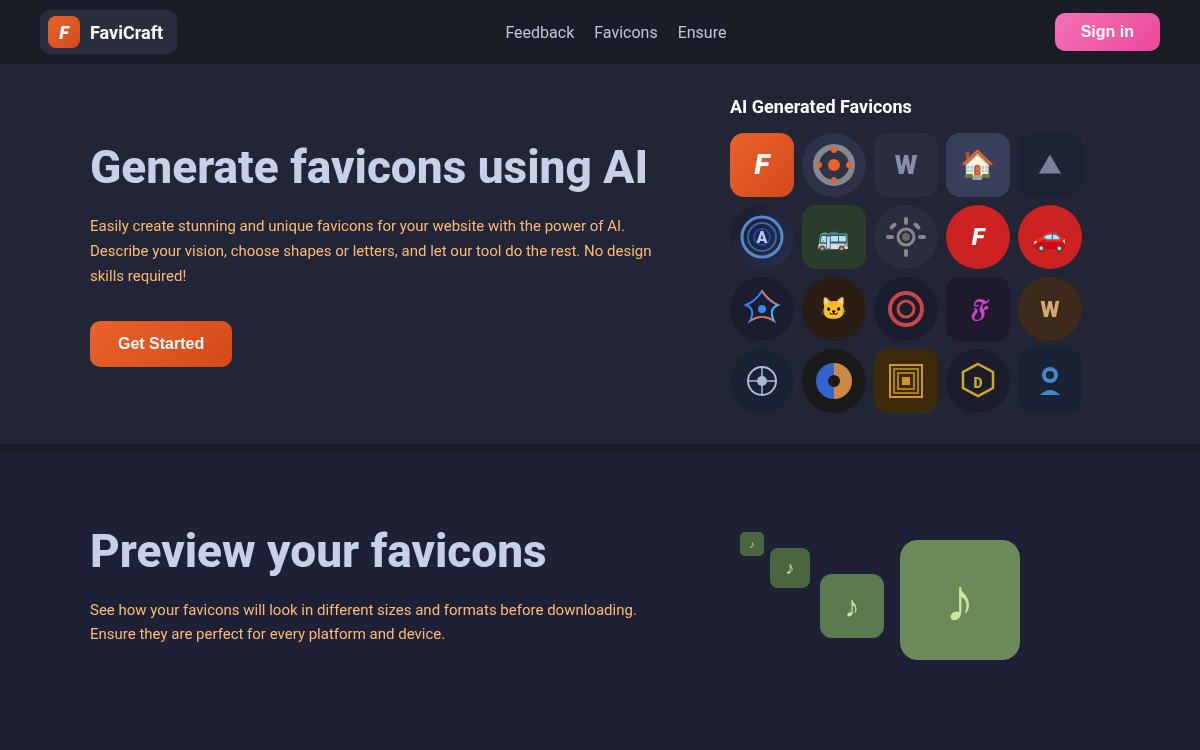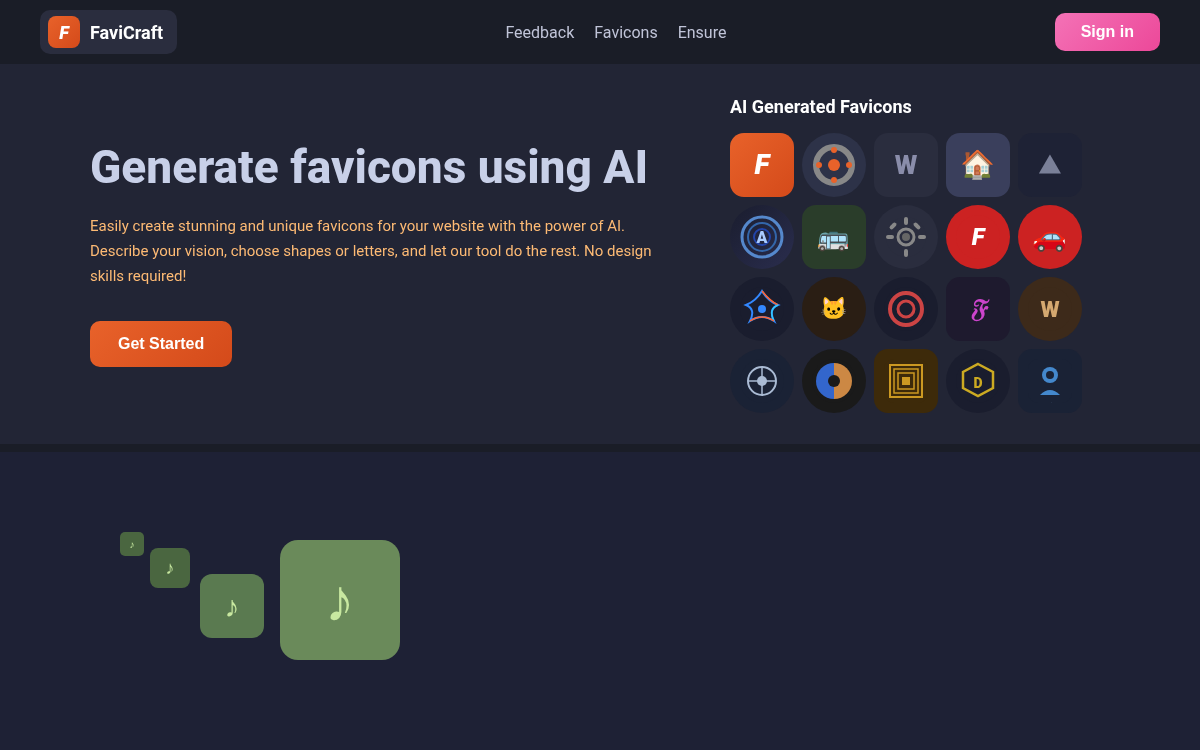--- a/index.html
+++ b/index.html
@@ -373,20 +373,24 @@
           <text x="22" y="46" text-anchor="middle" font-size="8" fill="#88aadd">→</text>
         </svg>
       </div>
     </div>
   </div>
 </div>
 
 <div class="divider-section"></div>
 
 <div class="section2">
+  <div class="section2-content">
+    <h2 class="section-title">Preview your favicons</h2>
+    <p class="section-desc">See how your favicons will look in different sizes and formats before downloading. Ensure they are perfect for every platform and device.</p>
+  </div>
   <div class="preview-panel">
     <div class="preview-icons">
 
       <div class="prev-icon prev-icon-xs" style="font-size:10px;">♪</div>
 
       <div class="prev-icon prev-icon-sm" style="font-size:18px;">♪</div>
 
       <div class="prev-icon prev-icon-md" style="font-size:30px;">♪</div>
 
       <div class="prev-icon prev-icon-lg" style="font-size:60px;">♪</div>

